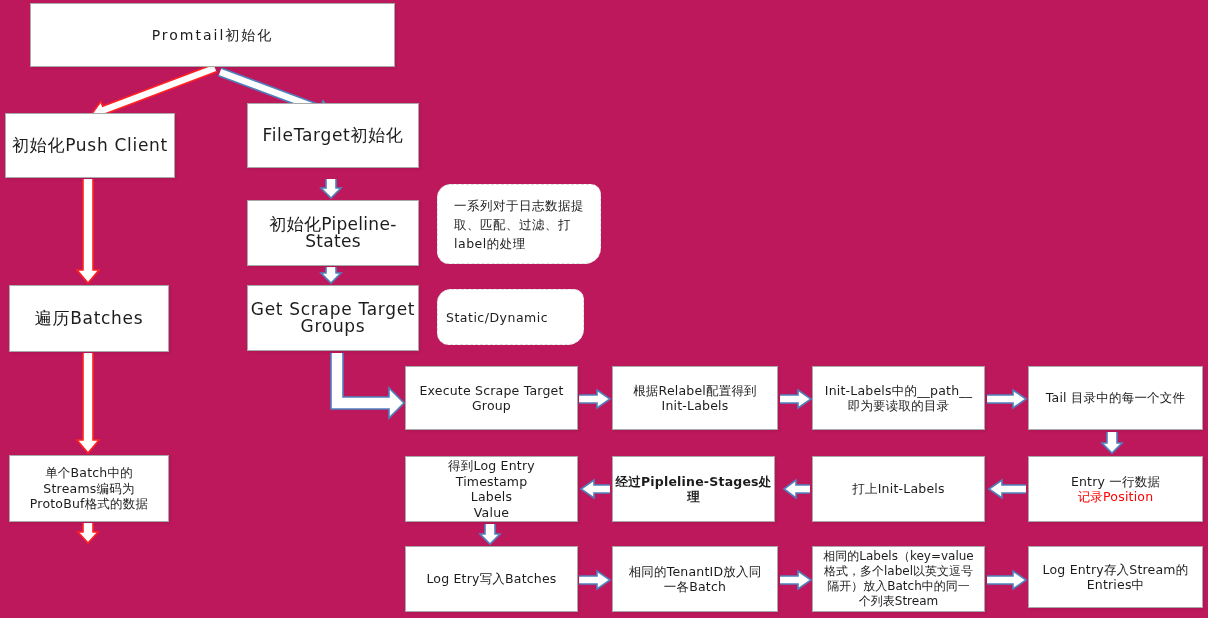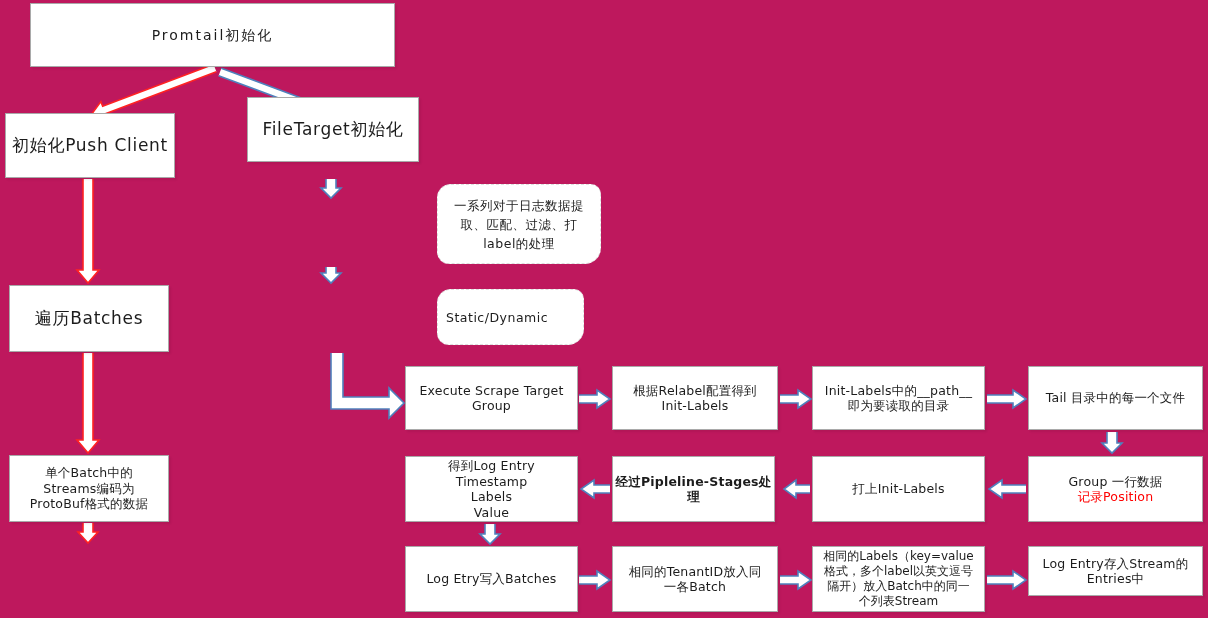--- a/index.html
+++ b/index.html
@@ -16,21 +16,21 @@
     box-shadow:1.5px 1.5px 2px rgba(0,0,0,0.07);
     box-sizing:border-box;z-index:2;
   }
   .box.lg{font-size:14px;letter-spacing:2px;}
   .box.dense{font-size:12.5px;line-height:15.5px;letter-spacing:0.2px;}
   .box.xdense{font-size:12px;line-height:15px;letter-spacing:0px;}
   .red-text{color:#ff0000;}
   .note{
     position:absolute;background:#ffffff;border:1.5px dashed #dedede;
     display:flex;align-items:center;justify-content:center;
-    text-align:center;white-space:pre-line;
+    white-space:pre-line;
     font-size:12.5px;line-height:19px;letter-spacing:0.5px;
     border-radius:14px 10px 16px 12px;box-sizing:border-box;z-index:1;
   }
   .note.left{justify-content:flex-start;text-align:left;padding-left:8px;}
 </style>
 </head>
 <body>
 
 <div class="canvas">
 
@@ -53,25 +53,28 @@
       <path d="M579.0 584.0 L597.0 584.0 L597.0 589.0 L610.0 580.0 L597.0 571.0 L597.0 576.0 L579.0 576.0" fill="#ffffff" stroke="#4f81bd" stroke-width="1.6" stroke-linejoin="miter"></path>
       <path d="M780.0 584.0 L798.0 584.0 L798.0 589.0 L811.0 580.0 L798.0 571.0 L798.0 576.0 L780.0 576.0" fill="#ffffff" stroke="#4f81bd" stroke-width="1.6" stroke-linejoin="miter"></path>
       <path d="M987.0 584.0 L1013.0 584.0 L1013.0 589.0 L1026.0 580.0 L1013.0 571.0 L1013.0 576.0 L987.0 576.0" fill="#ffffff" stroke="#4f81bd" stroke-width="1.6" stroke-linejoin="miter"></path>
       <path d="M 343 353 L 343 397 L 389 397 L 389 388 L 404 403 L 389 418 L 389 409 L 331 409 L 331 353" fill="#ffffff" stroke="#4f81bd" stroke-width="1.6"></path>
     </svg>
 
   <div class="box lg" style="left:30px;top:3px;width:365px;height:64px;">Promtail初始化</div>
 
   <div class="box" style="left:5px;top:113px;width:170px;height:65px;">初始化Push Client</div>
 
-  <div class="box" style="left:247px;top:97px;width:172px;height:65px;">FileTarget初始化</div>
+  <div class="box" style="left:247px;top:103px;width:172px;height:65px;">FileTarget初始化</div>
 
+  <div class="box" style="left:247px;top:200px;width:172px;height:66px;letter-spacing:0.3px;">初始化Pipeline-States</div>
 
   <div class="box" style="left:9px;top:285px;width:160px;height:67px;">遍历Batches</div>
 
+  <div class="box" style="left:247px;top:285px;width:172px;height:66px;">Get Scrape Target
+Groups</div>
 
   <div class="box dense" style="left:9px;top:455px;width:160px;height:67px;">单个Batch中的
 Streams编码为
 ProtoBuf格式的数据</div>
 
 
   <div class="box dense" style="left:405px;top:366px;width:173px;height:64px;">Execute Scrape Target
 Group</div>
 
   <div class="box dense" style="left:612px;top:366px;width:166px;height:64px;">根据Relabel配置得到
@@ -86,35 +89,35 @@
 Timestamp
 Labels
 Value</div>
 
   <div class="box dense" style="left:612px;top:456px;width:163px;height:66px;font-weight:bold;">经过Pipleline-Stages处
 理</div>
 
   <div class="box dense" style="left:812px;top:456px;width:173px;height:66px;">打上Init-Labels</div>
 
   <div class="box dense" style="left:1028px;top:456px;width:175px;height:66px;flex-direction:column;">
-    <span>Group 一行数据</span>
+    <span>Entry 一行数据</span>
     <span class="red-text">记录Position</span>
   </div>
 
   <div class="box dense" style="left:405px;top:546px;width:173px;height:66px;">Log Etry写入Batches</div>
 
   <div class="box dense" style="left:612px;top:546px;width:166px;height:66px;">相同的TenantID放入同
 一各Batch</div>
 
   <div class="box xdense" style="left:812px;top:546px;width:173px;height:66px;">相同的Labels（key=value
 格式，多个label以英文逗号
 隔开）放入Batch中的同一
 个列表Stream</div>
 
-  <div class="box dense" style="left:1028px;top:546px;width:175px;height:50px;">Log Entry存入Stream的
+  <div class="box dense" style="left:1028px;top:546px;width:175px;height:62px;">Log Entry存入Stream的
 Entries中</div>
 
   <div class="note" style="left:437px;top:184px;width:164px;height:80px;">一系列对于日志数据提
 取、匹配、过滤、打
 label的处理</div>
 
   <div class="note left" style="left:437px;top:289px;width:147px;height:56px;">Static/Dynamic</div>
 
 </div>
 

